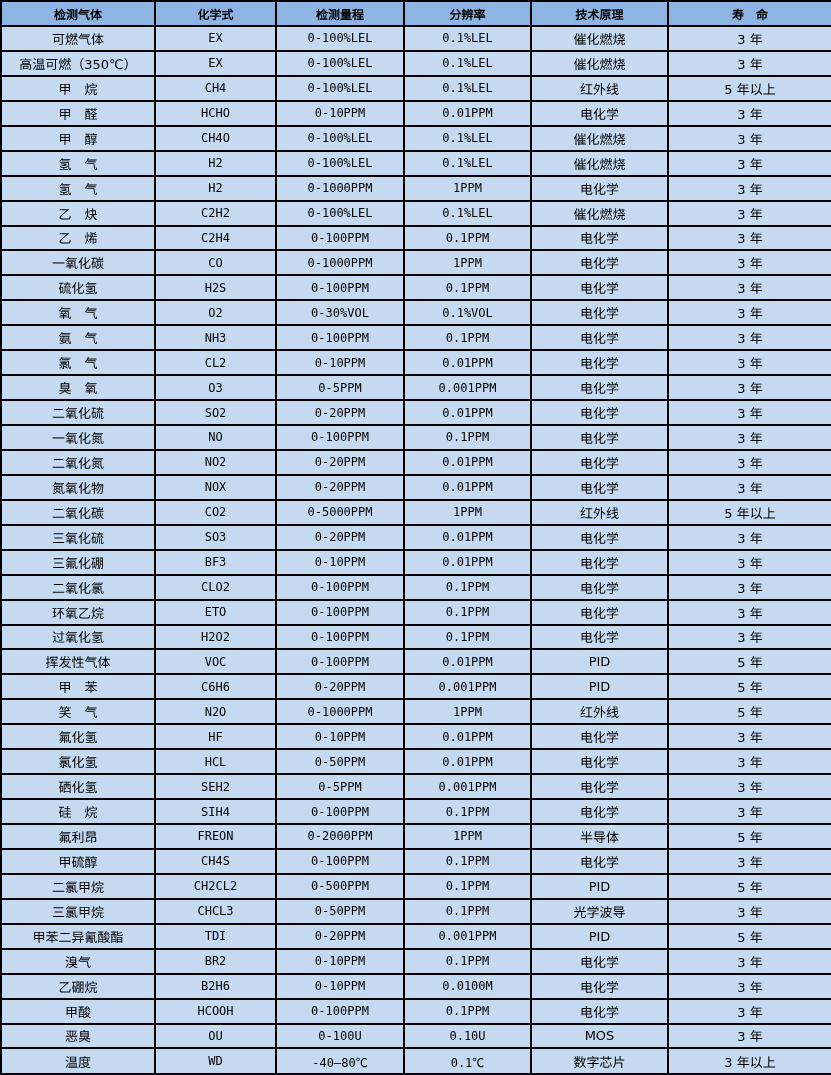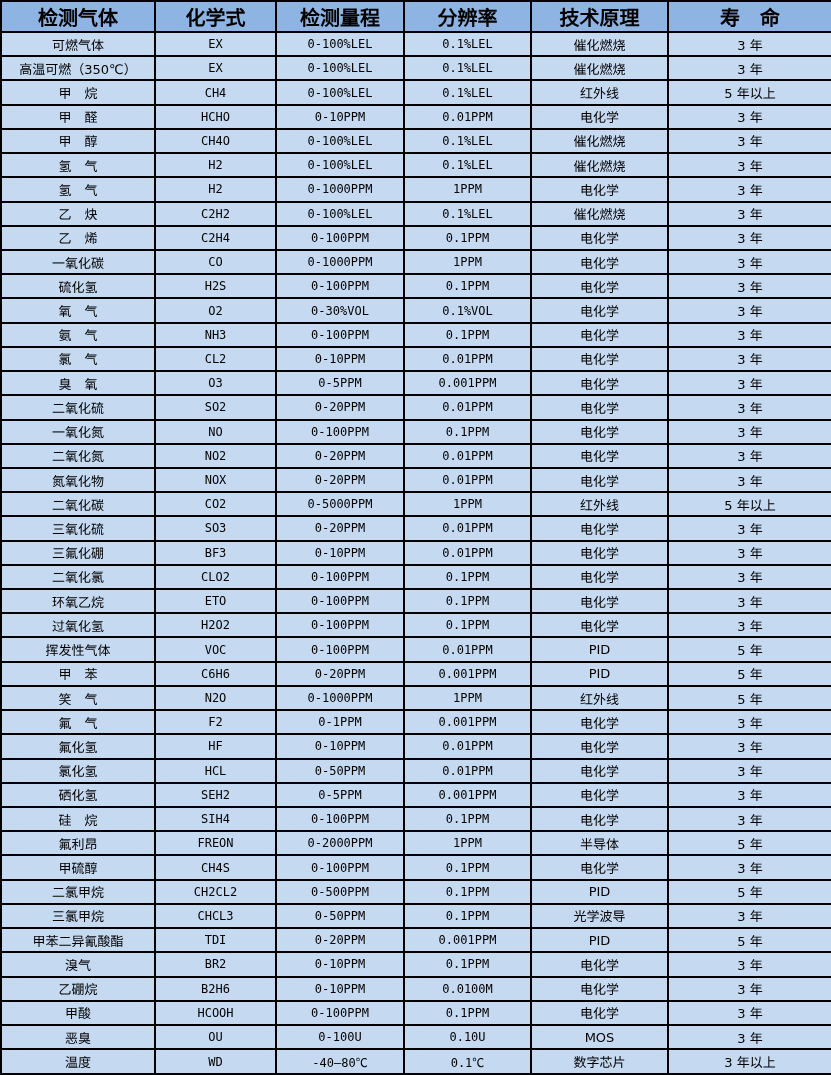--- a/index.html
+++ b/index.html
@@ -21,21 +21,21 @@
     text-align: center;
     vertical-align: middle;
     white-space: pre;
     overflow: hidden;
     color: var(--text-color, #000);
   }
   .spec-table thead th {
     background: var(--header-bg, #8DB4E2);
     font-family: "DejaVu Sans", "Liberation Sans", sans-serif;
     font-weight: bold;
-    font-size: 20px;
+    font-size: 12px;
     height: 23px;
   }
   .spec-table tbody td {
     background: var(--row-bg, #C5D9F1);
   }
   td.cjk {
     font-family: "DejaVu Sans", "Liberation Sans", sans-serif;
     font-size: 13px;
   }
   td.mono {
@@ -284,28 +284,20 @@
       </tr>
       <tr>
         <td class="cjk">笑　气</td>
         <td class="mono">N2O</td>
         <td class="mono">0-1000PPM</td>
         <td class="mono">1PPM</td>
         <td class="cjk">红外线</td>
         <td class="cjk">5 年</td>
       </tr>
       <tr>
-        <td class="cjk">氟　气</td>
-        <td class="mono">F2</td>
-        <td class="mono">0-1PPM</td>
-        <td class="mono">0.001PPM</td>
-        <td class="cjk">电化学</td>
-        <td class="cjk">3 年</td>
-      </tr>
-      <tr>
         <td class="cjk">氟化氢</td>
         <td class="mono">HF</td>
         <td class="mono">0-10PPM</td>
         <td class="mono">0.01PPM</td>
         <td class="cjk">电化学</td>
         <td class="cjk">3 年</td>
       </tr>
       <tr>
         <td class="cjk">氯化氢</td>
         <td class="mono">HCL</td>

